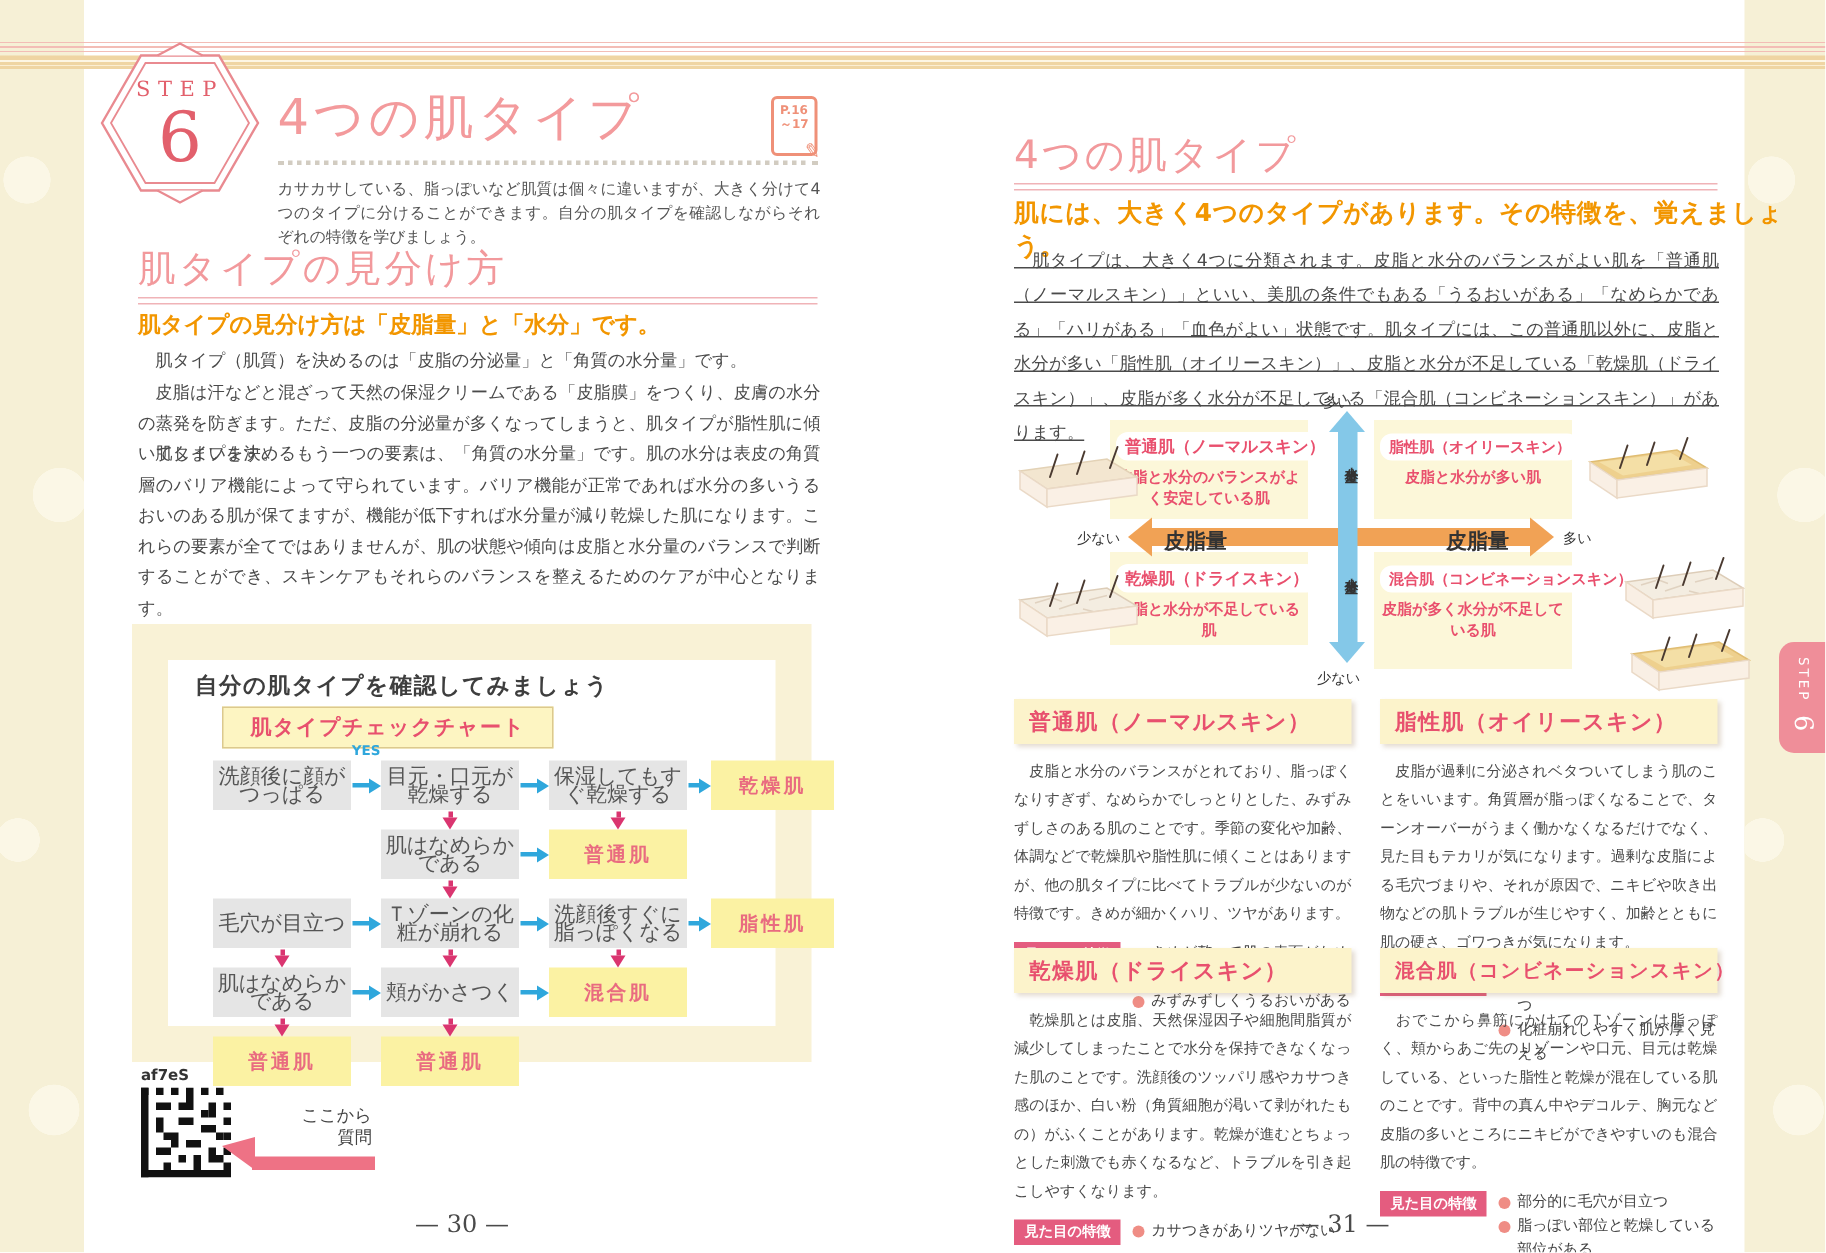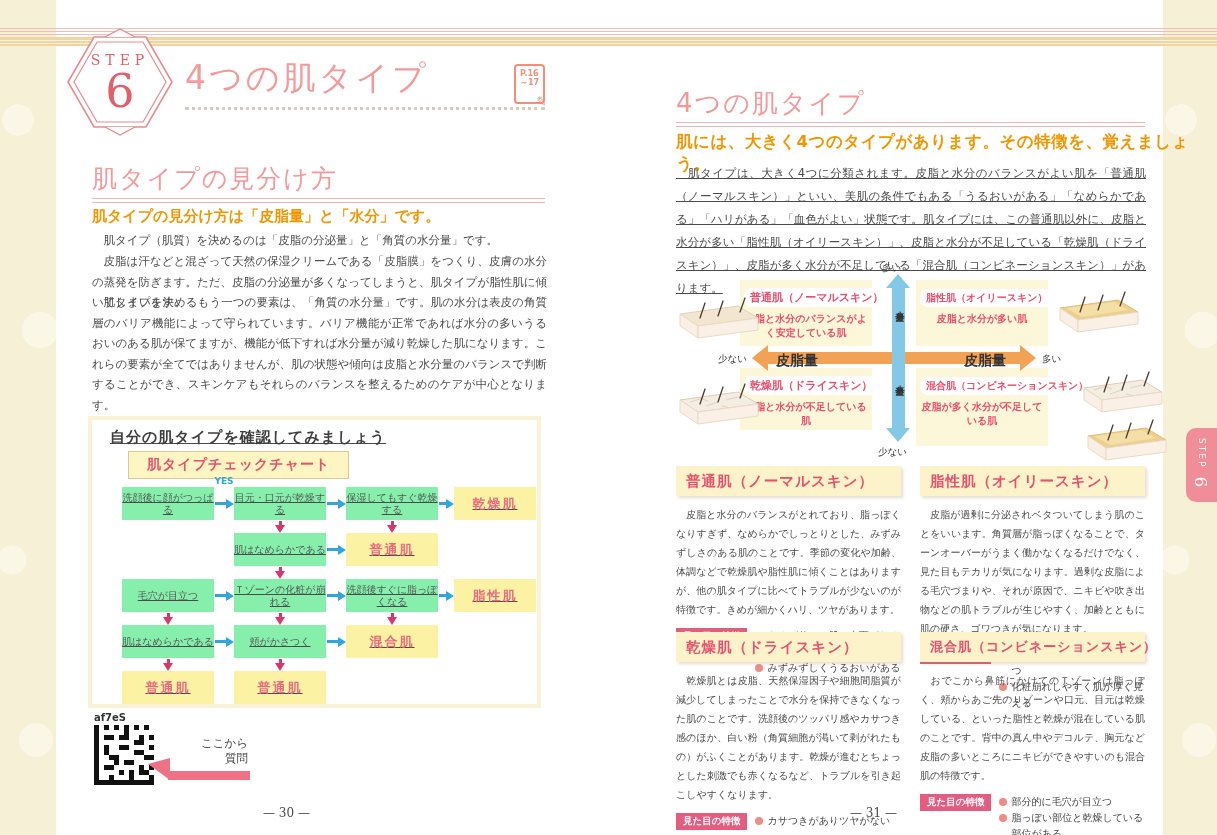--- a/index.html
+++ b/index.html
@@ -52,29 +52,29 @@
   .orange-sub.r{left:676px;top:131px;font-size:16.5px;letter-spacing:.5px;}
 
   .bodytext{position:absolute;margin:0;font-size:11.5px;line-height:20.5px;color:#4a4a4a;text-align:justify;}
   .bt1{left:92px;top:230px;width:455px;}
   .bt2{left:92px;top:251px;width:455px;}
   .bt3{left:92px;top:292px;width:455px;}
   .note{position:absolute;left:92px;top:392px;margin:0;font-size:9.5px;color:#555;}
   .intro-r{left:676px;top:162px;width:470px;line-height:23px;text-decoration:underline;}
 
   
-  .flow-wrap{position:absolute;left:88px;top:416px;width:453px;height:292px;background:#f9f2d6;padding:4px;text-decoration:underline;}
+  .flow-wrap{position:absolute;left:88px;top:416px;width:453px;height:292px;background:#f9f2d6;padding:24px;}
   .flow-inner{position:relative;width:100%;height:100%;background:#fff;padding:6px 0 0 16px;}
   .flow-title{font-size:15px;font-weight:bold;color:#3e3e3e;letter-spacing:1px;margin:2px 0 4px 2px;}
   .flow-label{display:inline-block;margin-left:20px;padding:4px 18px;background:#fdf5c2;
     border:1px solid #dcc98e;font-size:14px;font-weight:bold;color:#e8506e;letter-spacing:1px;}
   .fg{display:grid;grid-template-columns:92px 20px 92px 20px 92px 16px 82px;
     grid-template-rows:33px 13px 33px 13px 33px 13px 33px 13px 33px;margin:8px 0 0 14px;}
   .fb,.fr{display:flex;align-items:center;justify-content:center;text-align:center;}
-  .fb{background:#86efac;font-size:10px;line-height:12px;color:#555;}
+  .fb{background:#e5e5e5;font-size:14px;line-height:12px;color:#555;}
   .fr{background:#fbf2a3;font-size:13px;font-weight:bold;color:#e96b80;letter-spacing:2px;}
   .ar{position:relative;display:flex;align-items:center;}
   .ar::before{content:"";flex:1;height:3px;background:#2fa7dc;margin-left:1px;}
   .ar::after{content:"";width:0;height:0;border-left:8px solid #2fa7dc;
     border-top:5px solid transparent;border-bottom:5px solid transparent;}
   .ad{position:relative;display:flex;flex-direction:column;align-items:center;}
   .ad::before{content:"";flex:1;width:3px;background:#da3570;margin-top:1px;}
   .ad::after{content:"";width:0;height:0;border-top:8px solid #da3570;
     border-left:5px solid transparent;border-right:5px solid transparent;}
   .yes-tag{position:absolute;top:-11px;left:50%;transform:translateX(-50%);
@@ -83,22 +83,22 @@
 
   
   .qr-label{position:absolute;left:94px;top:712px;font-size:10px;font-weight:bold;color:#333;}
   .qr-box{position:absolute;left:94px;top:725px;width:60px;height:60px;}
   .qr-arrow-text{position:absolute;left:168px;top:736px;width:80px;
     font-size:11.5px;line-height:15px;color:#444;text-align:right;}
   .qr-bar{position:absolute;left:168px;top:771px;width:82px;height:9px;background:#ee7285;}
   .qr-tri{position:absolute;left:148px;top:758px;width:0;height:0;
     border-right:22px solid #ee7285;border-top:6px solid transparent;border-bottom:16px solid transparent;}
 
-  .pagenum{position:absolute;width:90px;text-align:left;font-family:"DejaVu Serif",serif;
-    font-size:12px;color:#4a4a4a;}
+  .pagenum{position:absolute;width:90px;text-align:center;font-family:"DejaVu Serif",serif;
+    font-size:16px;color:#4a4a4a;}
   .pn-l{left:263px;top:806px;}
   .pn-r{left:850px;top:806px;}
 
   
   .diagram{position:absolute;left:676px;top:268px;width:489px;height:196px;}
   .quad{position:absolute;width:132px;background:#fcf7d9;padding:6px 4px;text-align:center;}
   .quad .qt{display:inline-block;background:#fff;border-radius:8px;padding:2px 6px;
     font-size:11px;font-weight:bold;color:#e94f6d;white-space:nowrap;}
   .quad .qd{margin-top:5px;font-size:10px;line-height:14px;font-weight:bold;color:#e94f6d;}
   .q-tl{left:64px;top:12px;height:66px;}
@@ -173,20 +173,21 @@
 
   <h1 class="main-title">4つの肌タイプ</h1>
 
   <div class="ref-icon">
     <div>P.16</div>
     <div>～17</div>
     <span class="pencil">✎</span>
   </div>
 
   <div class="title-dots"></div>
+  <p class="lede">カサカサしている、脂っぽいなど肌質は個々に違いますが、大きく分けて4つのタイプに分けることができます。自分の肌タイプを確認しながらそれぞれの特徴を学びましょう。</p>
 
   <h2 class="sec-head l">肌タイプの見分け方</h2>
   <div class="dbl-line l"></div>
   <h3 class="orange-sub l">肌タイプの見分け方は「皮脂量」と「水分」です。</h3>
 
   <p class="bodytext bt2">　皮脂は汗などと混ざって天然の保湿クリームである「皮脂膜」をつくり、皮膚の水分の蒸発を防ぎます。ただ、皮脂の分泌量が多くなってしまうと、肌タイプが脂性肌に傾いてしまいます。</p>
   <p class="bodytext bt1">　肌タイプ（肌質）を決めるのは「皮脂の分泌量」と「角質の水分量」です。</p>
   <p class="bodytext bt3">　肌タイプを決めるもう一つの要素は、「角質の水分量」です。肌の水分は表皮の角質層のバリア機能によって守られています。バリア機能が正常であれば水分の多いうるおいのある肌が保てますが、機能が低下すれば水分量が減り乾燥した肌になります。これらの要素が全てではありませんが、肌の状態や傾向は皮脂と水分量のバランスで判断することができ、スキンケアもそれらのバランスを整えるためのケアが中心となります。</p>
 
   <div class="flow-wrap">

